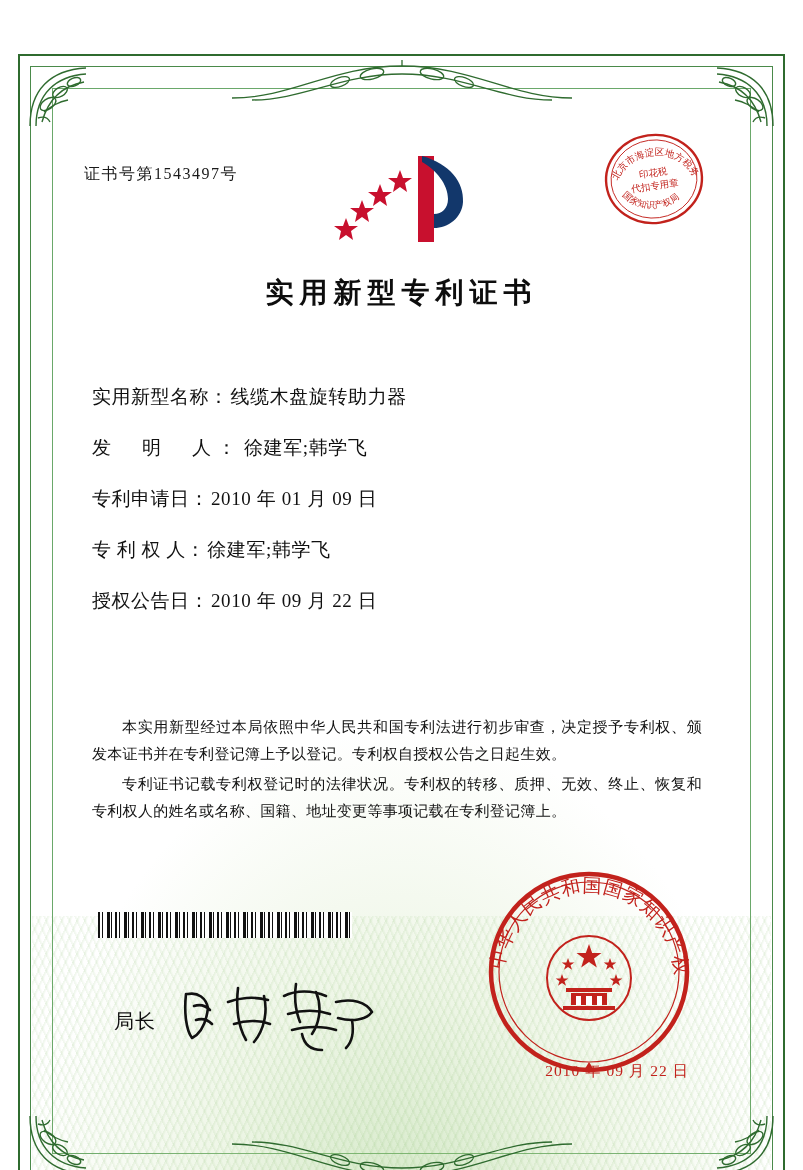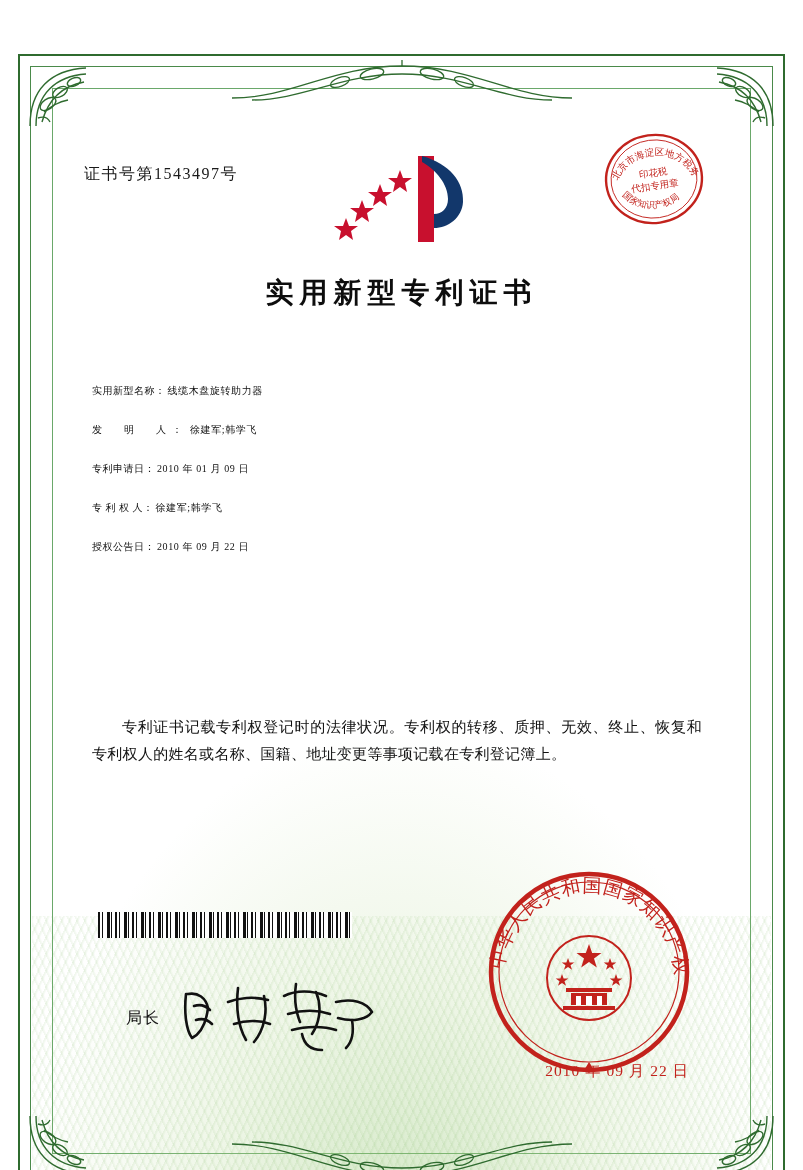--- a/index.html
+++ b/index.html
@@ -124,21 +124,21 @@
     right: 96px; top: 90px;
     width: 106px; height: 106px;
   }
 
   
   .fields {
     position: absolute;
     left: 92px; top: 348px;
     width: 620px;
     font-family: "Liberation Serif", "DejaVu Serif", serif;
-    font-size: 10px;
+    font-size: 19px;
     color: #111;
   }
   .field-row {
     display: flex;
     align-items: baseline;
     margin-bottom: 25px;
     white-space: nowrap;
   }
   .field-label {
     letter-spacing: 0.5px;
@@ -181,23 +181,23 @@
         #fff 5px, #fff 9px,
         #111 9px, #111 12px,
         #fff 12px, #fff 13px,
         #111 13px, #111 14px,
         #fff 14px, #fff 17px);
   }
 
   
   .sig-label {
     position: absolute;
-    left: 126px; top: 972px;
-    font-family: "Liberation Serif", "DejaVu Serif", serif;
-    font-size: 16px;
+    left: 114px; top: 972px;
+    font-family: "Liberation Serif", "DejaVu Serif", serif;
+    font-size: 20px;
     color: #111;
     letter-spacing: 1px;
   }
   .signature {
     position: absolute;
     left: 176px; top: 936px;
     width: 220px; height: 86px;
   }
 
   
@@ -373,20 +373,21 @@
       <span class="field-label">专 利 权 人：</span>
       <span class="field-value">徐建军;韩学飞</span>
     </div>
     <div class="field-row">
       <span class="field-label">授权公告日：</span>
       <span class="field-value">2010 年 09 月 22 日</span>
     </div>
   </div>
 
   <div class="paras">
+    <p>本实用新型经过本局依照中华人民共和国专利法进行初步审查，决定授予专利权、颁发本证书并在专利登记簿上予以登记。专利权自授权公告之日起生效。</p>
     <p>专利证书记载专利权登记时的法律状况。专利权的转移、质押、无效、终止、恢复和专利权人的姓名或名称、国籍、地址变更等事项记载在专利登记簿上。</p>
   </div>
 
   <div class="barcode"></div>
 
   <div class="sig-label">局长</div>
   <div class="signature">
     <svg viewBox="0 0 220 86" width="220" height="86">
       <g fill="none" stroke="#111" stroke-width="2.6" stroke-linecap="round" stroke-linejoin="round">
         <path d="M10 22 C8 40 10 58 16 66 C24 62 30 52 32 36 C30 26 22 20 12 22 Z"></path>

